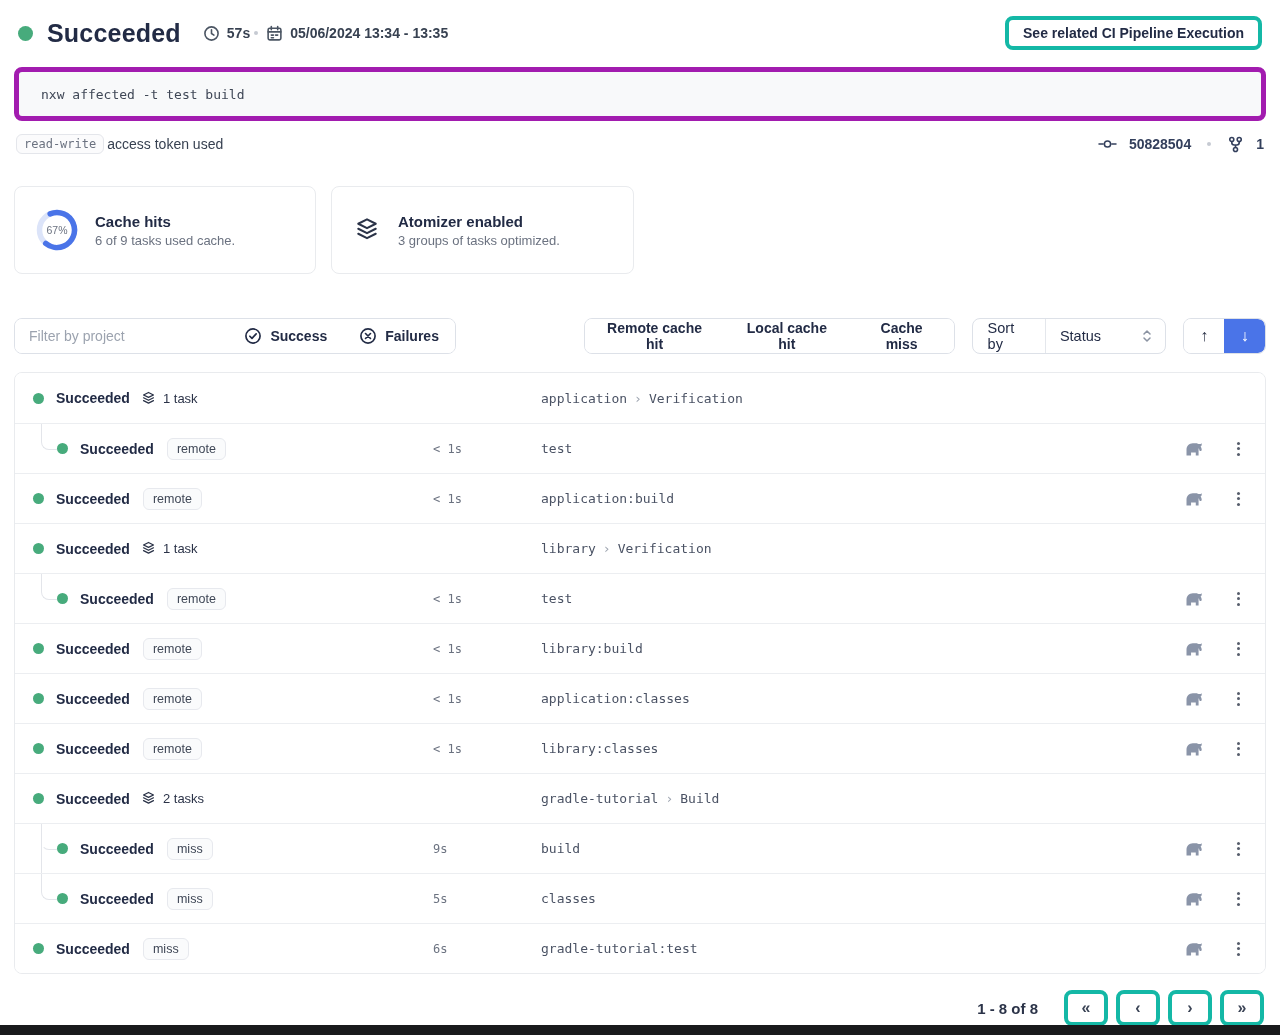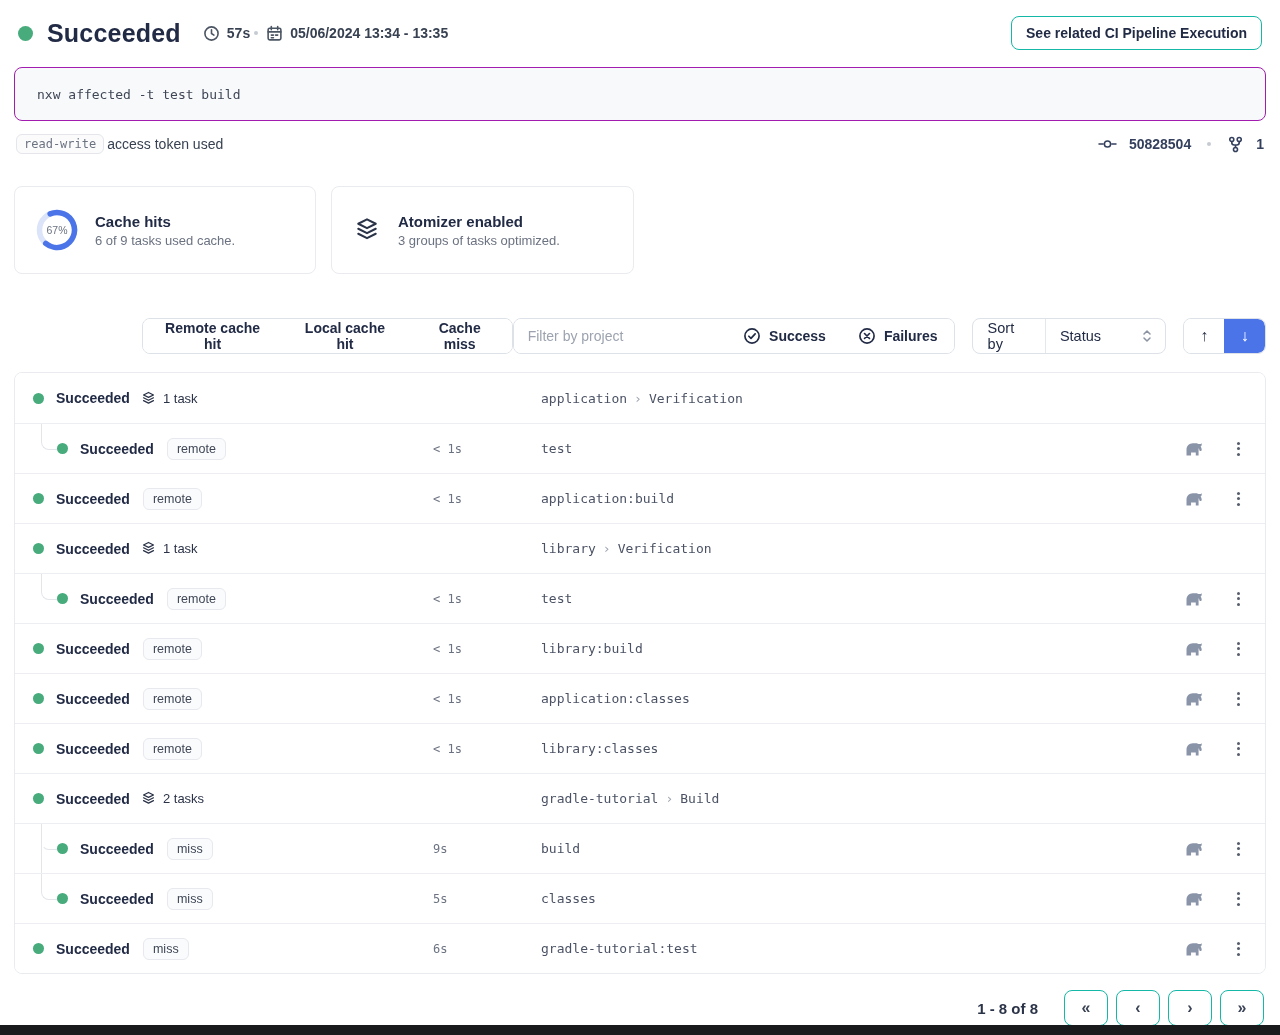--- a/index.html
+++ b/index.html
@@ -7,25 +7,25 @@
   .page { position:relative; width:1280px; height:1035px; }
 
   
   .header { display:flex; align-items:center; padding:16px 16px 0 18px; }
   .status-dot { width:15px; height:15px; border-radius:50%; background:#47ab7c; margin-right:14px; flex:0 0 auto; }
   .page-title { font-size:25px; font-weight:700; color:#222b45; letter-spacing:.2px; }
   .header-meta { display:flex; align-items:center; gap:7px; margin-left:22px; font-size:14px; font-weight:600; color:#374151; }
   .meta-sep { width:4px; height:4px; border-radius:50%; background:#c6cad2; margin:0 4px; }
   .icon-line { stroke:#4b5563; stroke-width:1.5; fill:none; stroke-linecap:round; stroke-linejoin:round; }
   .spacer { flex:1; }
-  .btn { display:inline-flex; align-items:center; justify-content:center; background:#fff; border:1px solid #14b8a6; border-radius:8px; font-size:14px; font-weight:700; color:#222b45; cursor:pointer; }
+  .btn { display:inline-flex; align-items:center; justify-content:center; background:#fff; border:4px solid #14b8a6; border-radius:8px; font-size:14px; font-weight:700; color:#222b45; cursor:pointer; }
   .cta-btn { height:34px; padding:0 14px; margin-right:2px; }
 
   
-  .command-box { margin:17px 14px 0; height:54px; display:flex; align-items:center; padding:0 22px; background:#f8f9fa; border:1px solid #a21caf; border-radius:8px; font-family:"DejaVu Sans Mono",monospace; font-size:13px; color:#3f4756; }
+  .command-box { margin:17px 14px 0; height:54px; display:flex; align-items:center; padding:0 22px; background:#f8f9fa; border:5px solid #a21caf; border-radius:8px; font-family:"DejaVu Sans Mono",monospace; font-size:13px; color:#3f4756; }
 
   
   .token-row { margin:13px 16px 0; display:flex; align-items:center; font-size:14px; color:#374151; }
   .token-badge { font-family:"DejaVu Sans Mono",monospace; font-size:12px; color:#6b7280; background:#fbfbfc; border:1px solid #e4e6eb; border-radius:6px; padding:2px 7px; margin-right:3px; }
   .vcs { display:flex; align-items:center; gap:12px; font-size:14px; color:#333f5c; font-weight:600; }
   .vcs svg { display:block; }
 
   
   .cards { display:flex; gap:15px; margin:32px 14px 0;align-items:flex-end; }
   .card { display:flex; align-items:center; gap:16px; width:302px; height:88px; border:1px solid #e9ebee; border-radius:8px; padding:0 20px; background:#fff; }
@@ -156,44 +156,44 @@
         <path class="icon-line" style="stroke:#2b3348;stroke-width:1.6" d="m5 15 7 3.5L19 15"></path>
       </svg>
       <span>
         <div class="card-title">Atomizer enabled</div>
         <div class="card-sub">3 groups of tasks optimized.</div>
       </span>
     </div>
   </div>
 
   <div class="filter-bar">
-    <div class="seg-group cache-group">
-      <button class="seg-btn">Remote cache hit</button>
-      <button class="seg-btn">Local cache hit</button>
-      <button class="seg-btn">Cache miss</button>
-    </div>
-
     <div class="seg-group">
       <input class="filter-input" placeholder="Filter by project" style="">
       <button class="seg-btn">
         <svg width="18" height="18" viewBox="0 0 16 16">
             <circle class="icon-line" style="stroke:#222b45" cx="8" cy="8" r="6.3"></circle>
             <path class="icon-line" style="stroke:#222b45" d="m5.2 8.2 1.9 1.9 3.7-4"></path>
           </svg>
         <span>Success</span>
       </button>
       <button class="seg-btn">
         <svg width="18" height="18" viewBox="0 0 16 16">
             <circle class="icon-line" style="stroke:#222b45" cx="8" cy="8" r="6.3"></circle>
             <path class="icon-line" style="stroke:#222b45" d="m5.8 5.8 4.4 4.4M10.2 5.8l-4.4 4.4"></path>
           </svg>
         <span>Failures</span>
       </button>
     </div>
 
+    <div class="seg-group cache-group">
+      <button class="seg-btn">Remote cache hit</button>
+      <button class="seg-btn">Local cache hit</button>
+      <button class="seg-btn">Cache miss</button>
+    </div>
+
     <div class="seg-group sort-group">
       <span class="sort-label">Sort by</span>
       <span class="sort-select">
         <span>Status</span>
         <svg width="12" height="14" viewBox="0 0 12 14">
             <path class="icon-line" style="stroke:#8b93a2" d="m3 5 3-3 3 3M3 9l3 3 3-3"></path>
           </svg>
       </span>
     </div>
 

